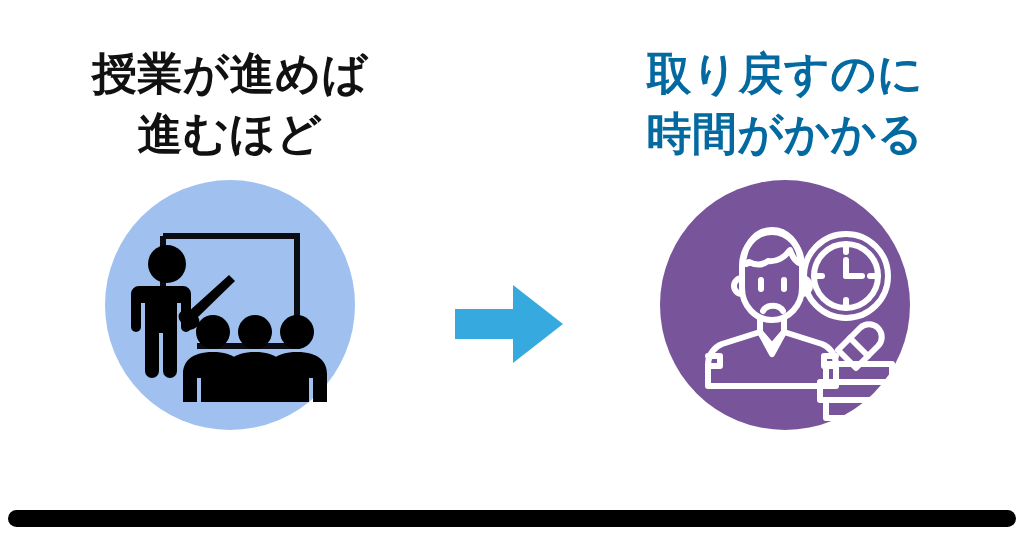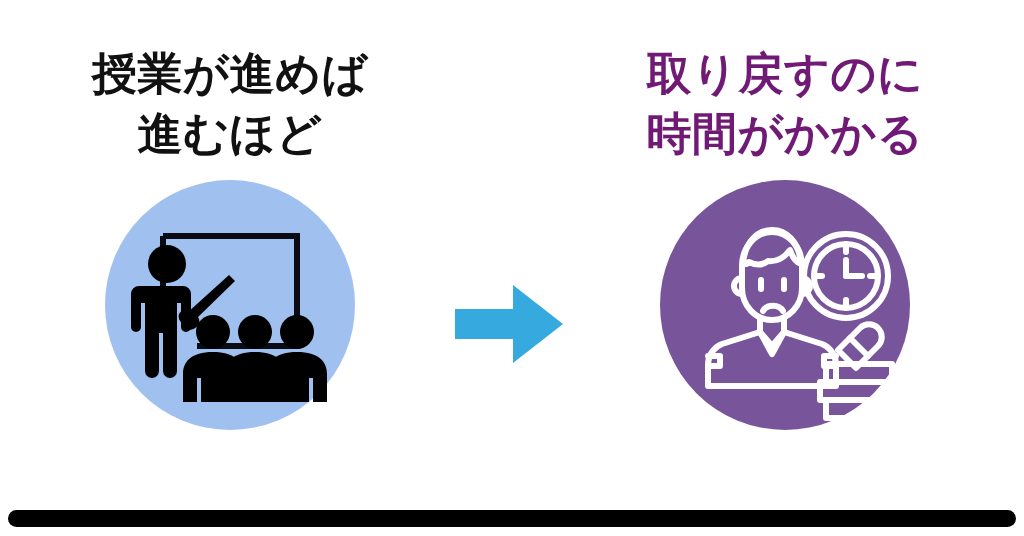--- a/index.html
+++ b/index.html
@@ -33,21 +33,21 @@
   .caption {
     margin-top: 44px;
     text-align: center;
     font-weight: 700;
     font-size: 45px;
     line-height: 1.33;
     letter-spacing: 0.01em;
     white-space: pre;
   }
   .caption-left  { color: #111111; }
-  .caption-right { color: #701a75; }
+  .caption-right { color: #0369a1; }
 
   
   .circle {
     position: relative;
     width: 250px;
     height: 250px;
     border-radius: 50%;
     margin-top: 16px;
     flex: none;
   }

